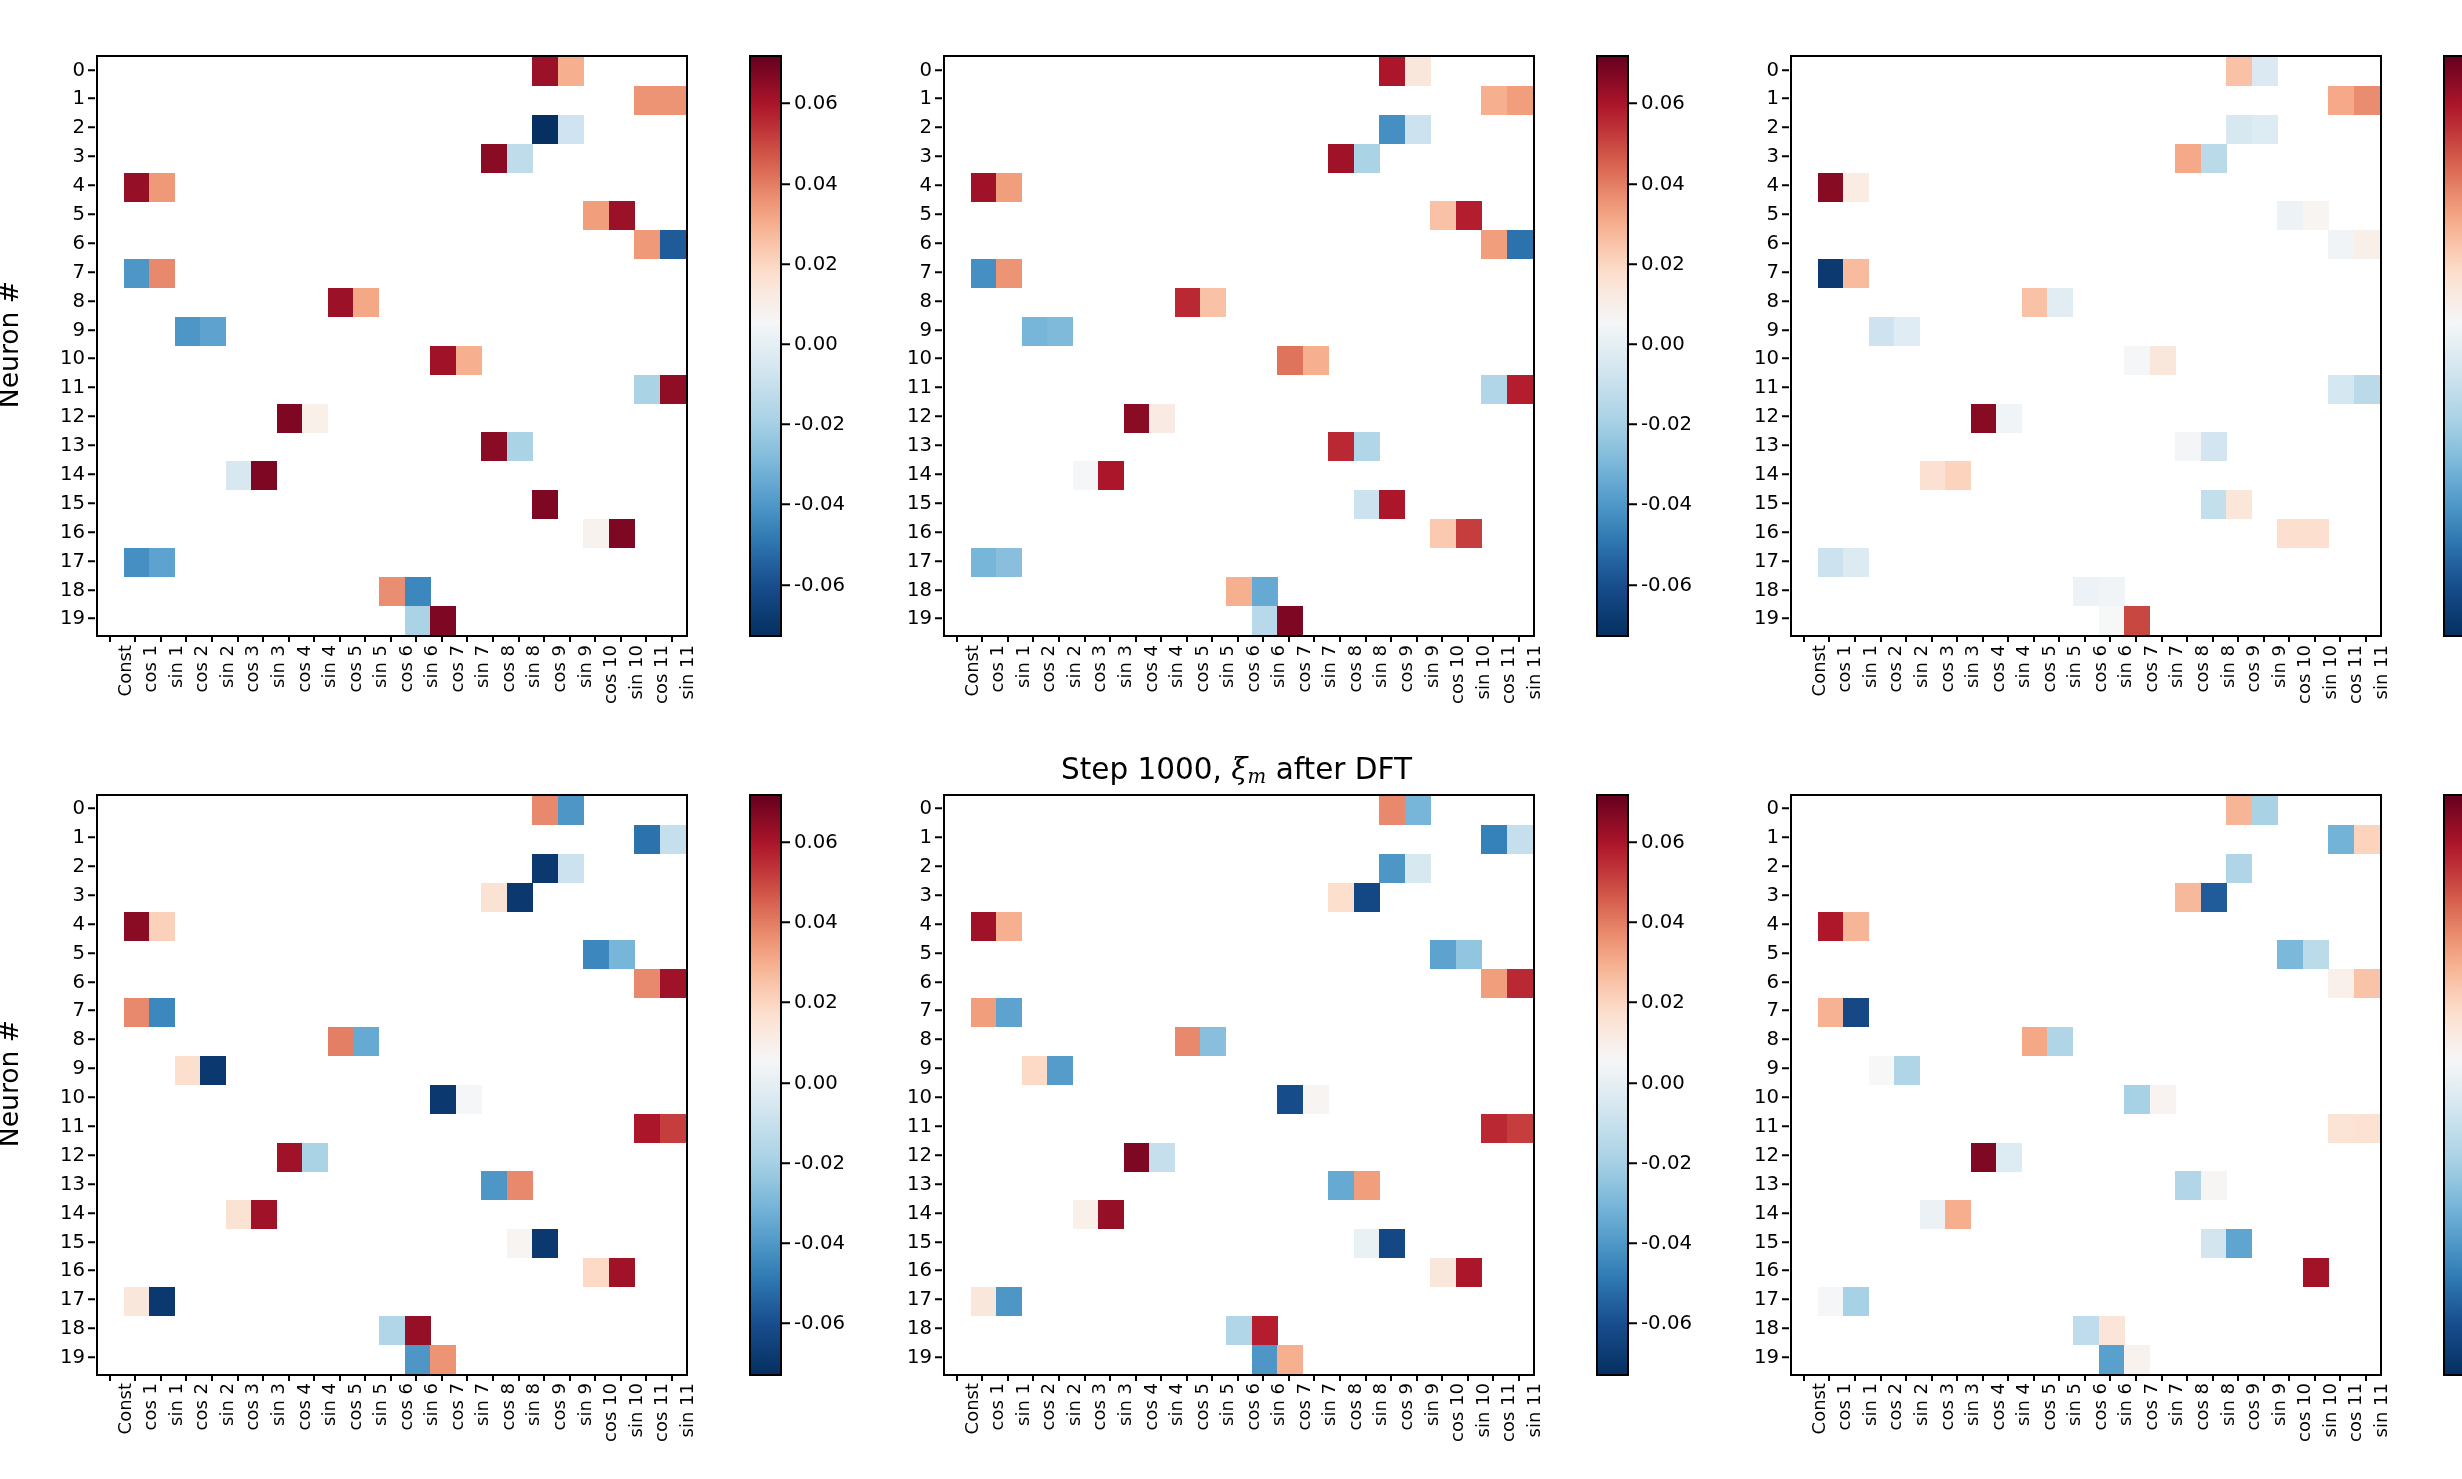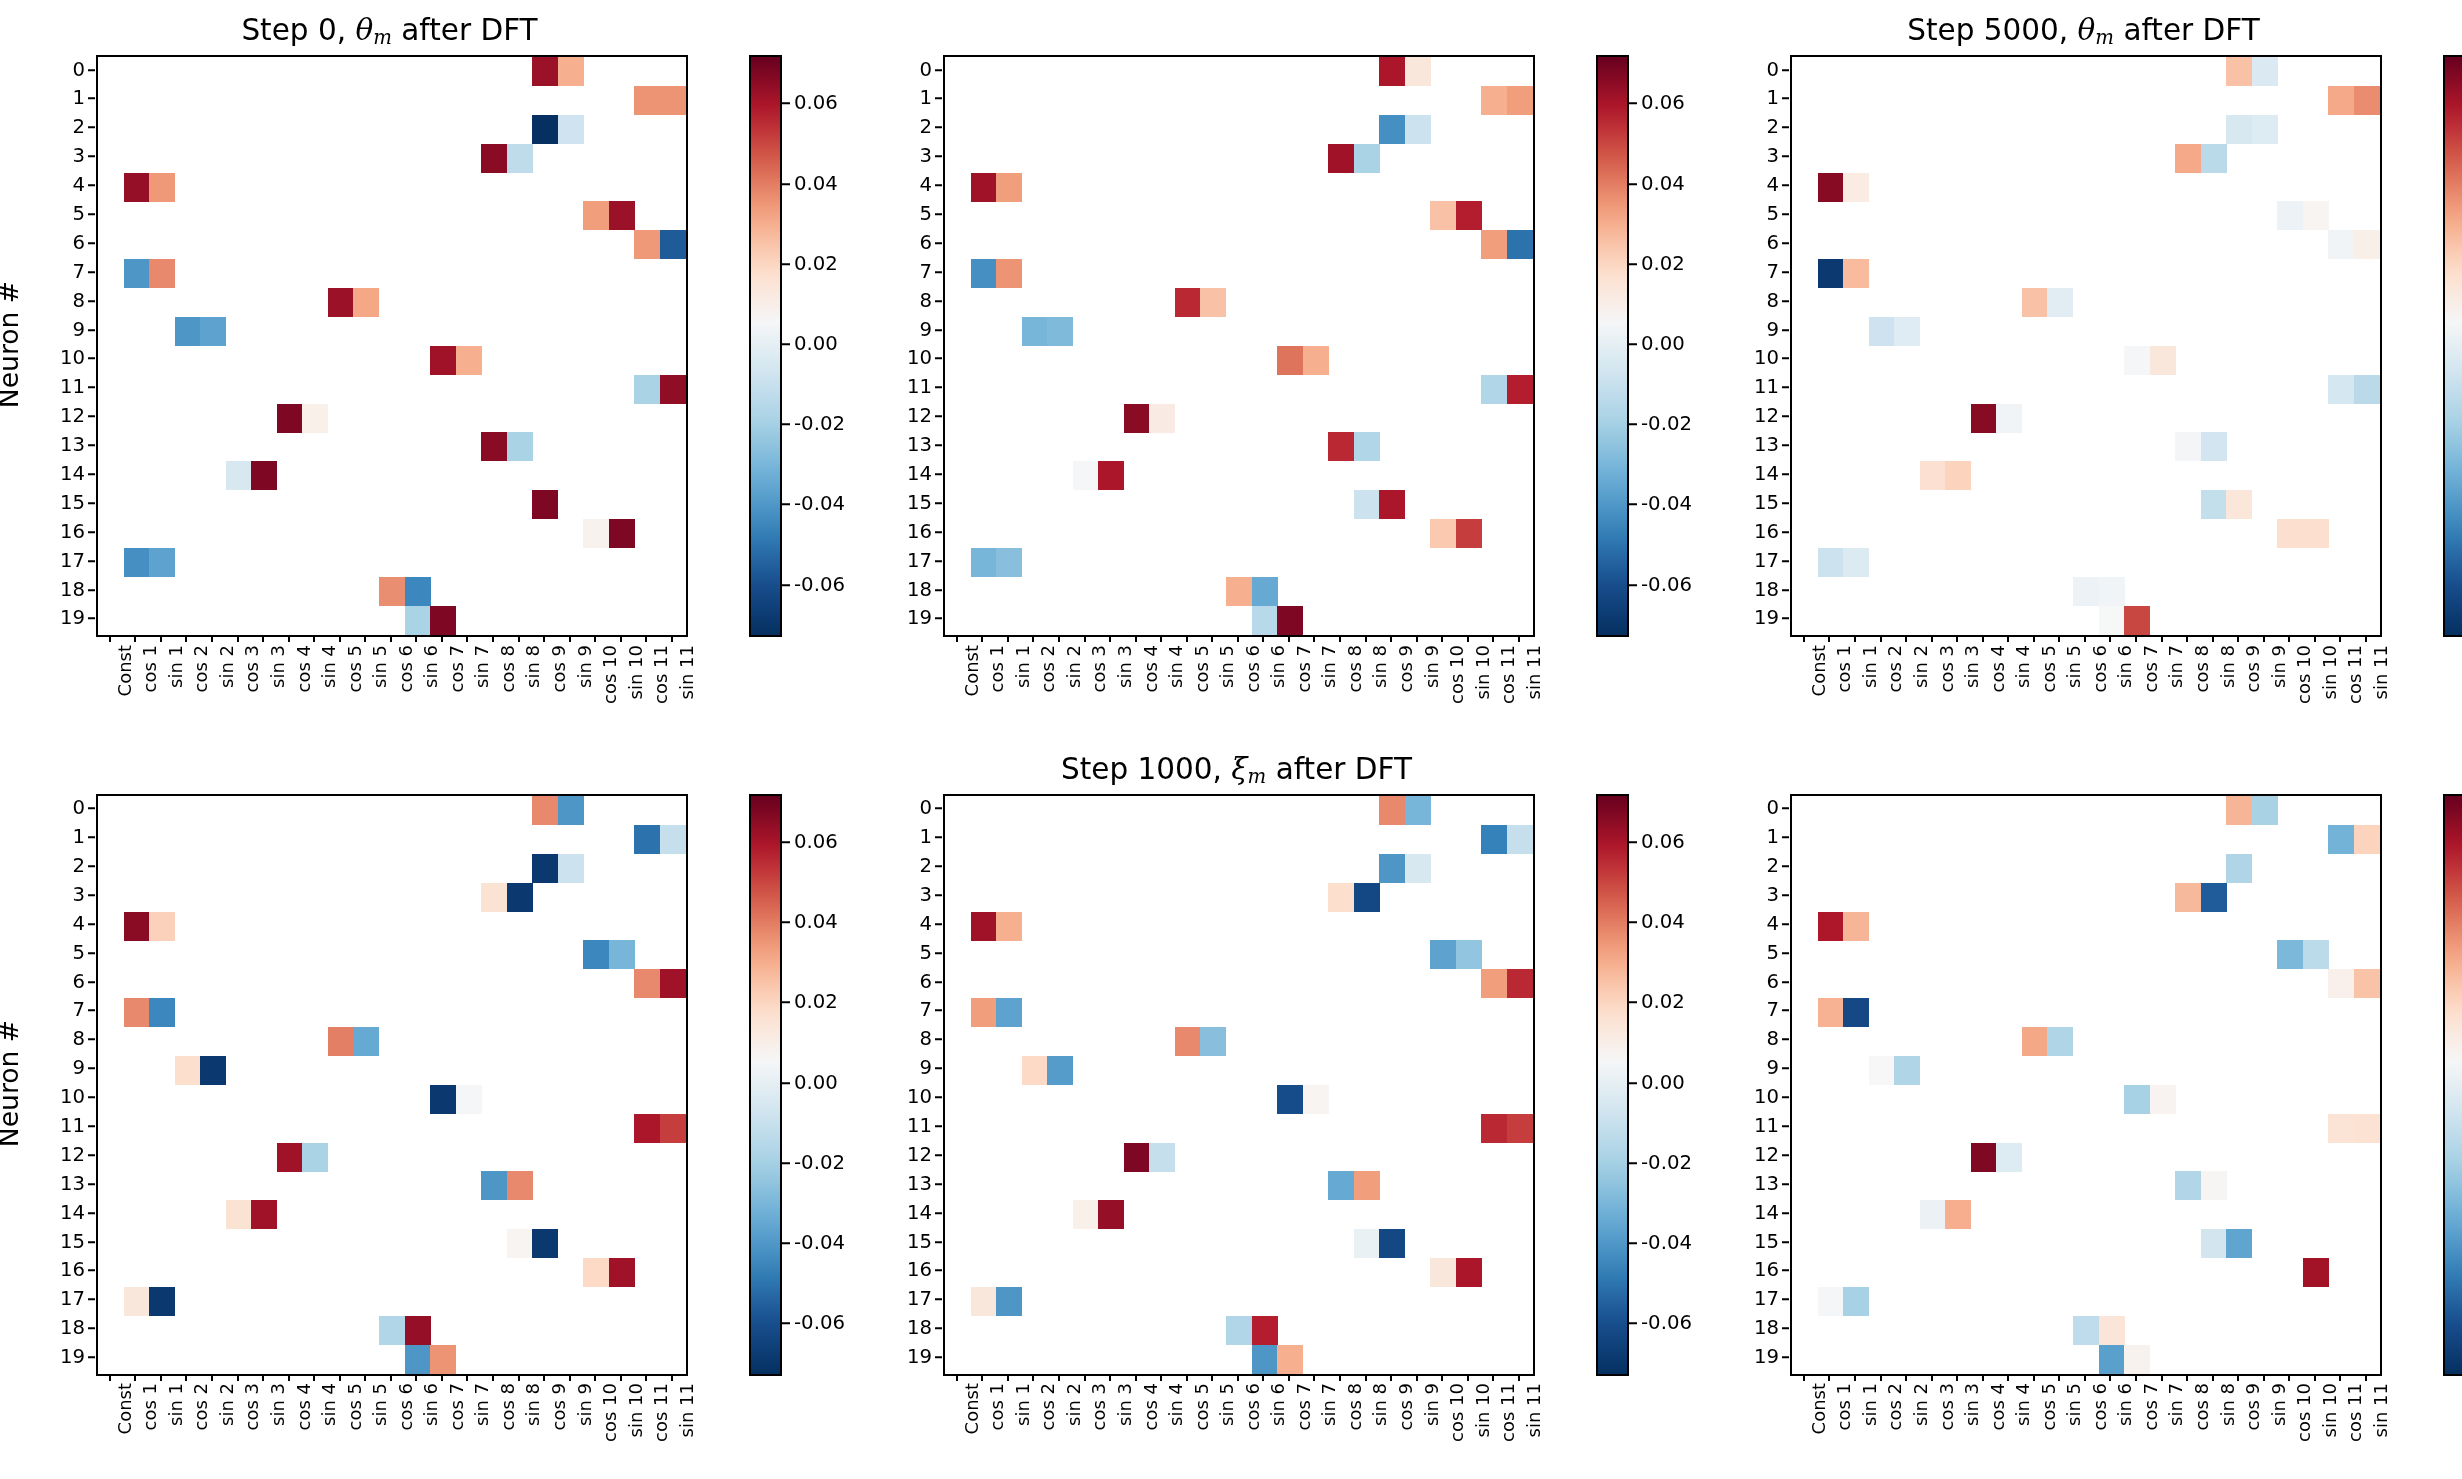--- a/index.html
+++ b/index.html
@@ -16,21 +16,20 @@
   .xtickmark{position:absolute;top:100%;width:1.5px;height:6.9px;background:#000;}
   .ylabel{position:absolute;font-size:26.6px;white-space:nowrap;transform-origin:center center;transform:rotate(-90deg);}
   .cbar{position:absolute;border:2px solid #000;box-sizing:content-box;}
   .cbartick{position:absolute;left:100%;margin-left:9.8px;font-size:19.7px;line-height:1;white-space:nowrap;transform:translateY(-50%);}
   .cbartickmark{position:absolute;left:100%;width:7.9px;height:1.5px;background:#000;transform:translateY(-50%);}
 </style>
 </head>
 <body>
 
 <div class="figure" id="fig">
-    <div class="title" style="left: 76px; width: 627px; top: 12.8px; right: auto;">Step 0, <span class="mathsym">θ</span><span class="sub">m</span> after DFT</div>
     <div class="axes" style="left: 96px; top: 55px; width: 588px; height: 578px;">
       <div class="cell" style="left: 434px; top: 0px; width: 26px; height: 29px; background: rgb(155, 17, 39);"></div>
       <div class="cell" style="left: 460px; top: 0px; width: 26px; height: 29px; background: rgb(246, 176, 144);"></div>
       <div class="cell" style="left: 536px; top: 29px; width: 26px; height: 29px; background: rgb(237, 148, 117);"></div>
       <div class="cell" style="left: 562px; top: 29px; width: 26px; height: 29px; background: rgb(237, 148, 117);"></div>
       <div class="cell" style="left: 434px; top: 58px; width: 26px; height: 29px; background: rgb(5, 48, 97);"></div>
       <div class="cell" style="left: 460px; top: 58px; width: 26px; height: 29px; background: rgb(207, 228, 240);"></div>
       <div class="cell" style="left: 383px; top: 87px; width: 26px; height: 29px; background: rgb(137, 11, 36);"></div>
       <div class="cell" style="left: 409px; top: 87px; width: 26px; height: 29px; background: rgb(191, 220, 235);"></div>
       <div class="cell" style="left: 25.5px; top: 116px; width: 26px; height: 29px; background: rgb(149, 15, 38);"></div>
@@ -303,21 +302,20 @@
     <div class="cbartickmark" style="position: absolute; left: 1629px; top: 264px; margin-left: 0px;"></div>
     <div class="cbartick" style="position: absolute; margin-left: 0px; left: 1641px; top: 264px;">0.02</div>
     <div class="cbartickmark" style="position: absolute; left: 1629px; top: 344px; margin-left: 0px;"></div>
     <div class="cbartick" style="position: absolute; margin-left: 0px; left: 1641px; top: 344px;">0.00</div>
     <div class="cbartickmark" style="position: absolute; left: 1629px; top: 424px; margin-left: 0px;"></div>
     <div class="cbartick" style="position: absolute; margin-left: 0px; left: 1641px; top: 424px;">-0.02</div>
     <div class="cbartickmark" style="position: absolute; left: 1629px; top: 504px; margin-left: 0px;"></div>
     <div class="cbartick" style="position: absolute; margin-left: 0px; left: 1641px; top: 504px;">-0.04</div>
     <div class="cbartickmark" style="position: absolute; left: 1629px; top: 585px; margin-left: 0px;"></div>
     <div class="cbartick" style="position: absolute; margin-left: 0px; left: 1641px; top: 585px;">-0.06</div>
-    <div class="title" style="left: 1770px; width: 627px; top: 12.8px; right: auto;">Step 5000, <span class="mathsym">θ</span><span class="sub">m</span> after DFT</div>
     <div class="axes" style="left: 1790px; top: 55px; width: 588px; height: 578px;">
       <div class="cell" style="left: 434px; top: 0px; width: 26px; height: 29px; background: rgb(249, 193, 166);"></div>
       <div class="cell" style="left: 460px; top: 0px; width: 26px; height: 29px; background: rgb(218, 233, 242);"></div>
       <div class="cell" style="left: 536px; top: 29px; width: 26px; height: 29px; background: rgb(245, 169, 136);"></div>
       <div class="cell" style="left: 562px; top: 29px; width: 26px; height: 29px; background: rgb(233, 140, 111);"></div>
       <div class="cell" style="left: 434px; top: 58px; width: 26px; height: 29px; background: rgb(215, 232, 241);"></div>
       <div class="cell" style="left: 460px; top: 58px; width: 26px; height: 29px; background: rgb(221, 235, 242);"></div>
       <div class="cell" style="left: 383px; top: 87px; width: 26px; height: 29px; background: rgb(245, 169, 136);"></div>
       <div class="cell" style="left: 409px; top: 87px; width: 26px; height: 29px; background: rgb(186, 218, 234);"></div>
       <div class="cell" style="left: 25.5px; top: 116px; width: 26px; height: 29px; background: rgb(136, 11, 36);"></div>

